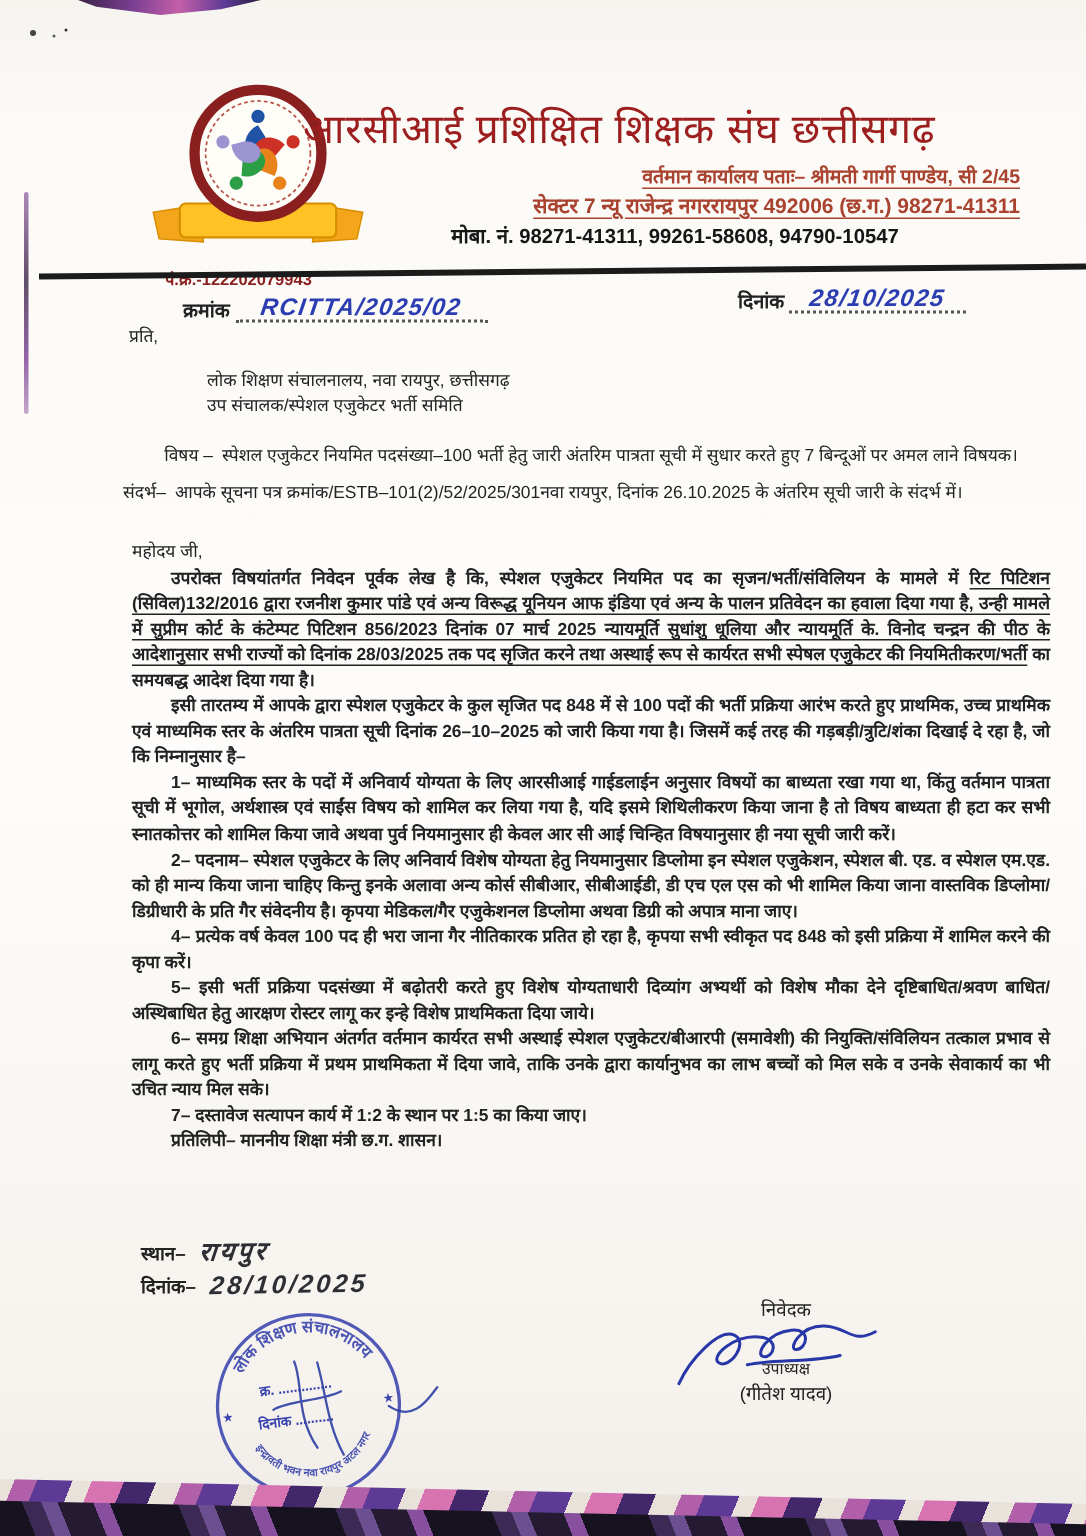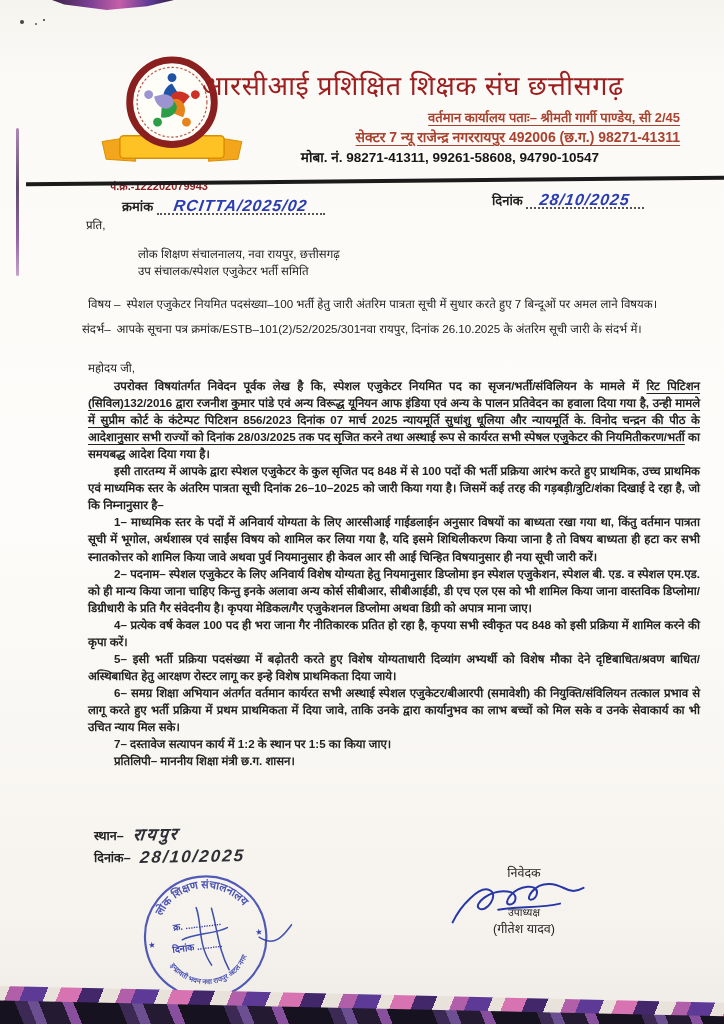--- a/index.html
+++ b/index.html
@@ -45,21 +45,21 @@
   .hand-blue{font-style:italic;color:#2b3db0;font-weight:bold;font-size:16px;letter-spacing:1px;
     display:inline-block;transform:skewX(-8deg) translateY(2px);}
 
   
   .letter{position:absolute;top:216px;left:88px;width:612px;font-size:11.6px;line-height:1.47;
     color:#222;text-align:justify;}
   .prati{margin:0 0 12px -2px;}
   .addr-block{margin:0 0 16px 50px;}
   .row-flex{display:flex;gap:6px;margin:0 0 4px 0;}
   .row-flex .lbl{white-space:nowrap;}
-  .subject{margin-bottom:8px;}
+  .subject{margin-bottom:8px;justify-content:center;}
   .refrow{margin-bottom:22px;margin-left:-6px;}
   .salutation{margin:0 0 1px 0;}
   p.bp{margin:0;text-indent:26px;font-weight:bold;}
   .u{text-decoration:underline;text-underline-offset:2.5px;}
   .copyline{margin:0 0 0 -13px;text-indent:0;}
 
   
   .closing{position:absolute;left:94px;top:822px;font-size:12.5px;font-weight:bold;color:#222;z-index:3;}
   .closing .row{margin-bottom:2px;}
   .hand-dark{font-style:italic;color:#2e2e35;font-weight:bold;font-size:17px;letter-spacing:2px;

